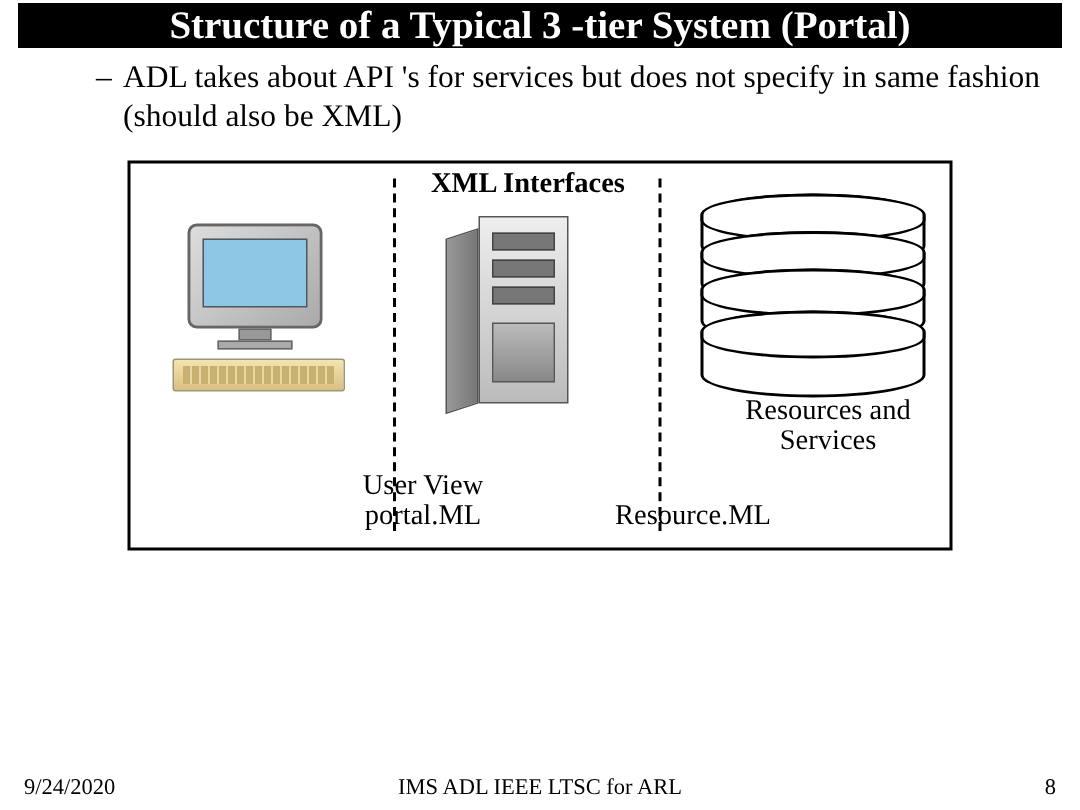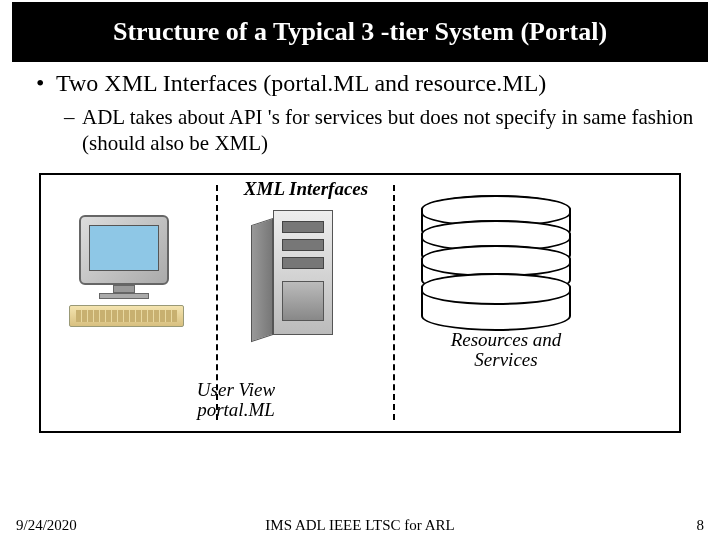--- a/index.html
+++ b/index.html
@@ -11,21 +11,21 @@
     color: #000;
     position: relative;
     overflow: hidden;
   }
   .title-bar {
     background: #000;
     color: #fff;
     text-align: center;
     font-size: 26px;
     font-weight: bold;
-    padding: 15px 8px;
+    padding: 0 8px;
     margin: 2px 12px 6px 12px;
   }
   .bullets {
     padding: 0 20px 0 36px;
   }
   .bullet-l1 {
     font-size: 24px;
     margin: 4px 0 4px 0;
     position: relative;
     padding-left: 20px;
@@ -45,26 +45,25 @@
     line-height: 1.25;
   }
   .bullet-l2::before {
     content: "–";
     position: absolute;
     left: 0;
     top: 0;
   }
   .diagram-wrap {
     position: relative;
-    width: 642px;
+    width: 550px;
     height: 260px;
     margin: 8px auto 0 auto;
     border: 2px solid #000;
     background: #fff;
-    font-style: italic;
   }
   .diagram-label {
     position: absolute;
     font-size: 19px;
     text-align: center;
     line-height: 1.1;
   }
   .xml-interfaces { left: 175px; top: 4px; width: 180px; font-weight: bold; }
   .client-label   { left: 25px;  top: 165px; width: 120px; }
   .server-label   { left: 195px; top: 165px; width: 120px; }
@@ -196,21 +195,20 @@
     align-items: flex-end;
   }
   .footer .center { position:absolute; left:0; right:0; text-align:center; }
 </style>
 </head>
 <body>
 
 <div class="title-bar">Structure of a Typical 3 -tier System (Portal)</div>
 
 <div class="bullets">
-  <div class="bullet-l1">Two XML Interfaces (portal.ML and resource.ML)</div>
   <div class="bullet-l2">ADL takes about API 's for services but does not specify in same fashion (should also be XML)</div>
 </div>
 
 <div class="diagram-wrap">
   <div class="vdash a"></div>
   <div class="vdash b"></div>
 
   <div class="diagram-label xml-interfaces">XML Interfaces</div>
 
   <div class="client">
@@ -240,20 +238,21 @@
   </div>
 
   <div class="diagram-label userview-label">
     <span>User View</span><br>
     <span>portal.ML</span>
   </div>
 
   <div class="diagram-label resources-label">Resources and Services</div>
   <div class="diagram-label sysview-label">
     <br>
+    <span>Resource.ML</span>
   </div>
 </div>
 
 <div class="footer">
   <span>9/24/2020</span>
   <span class="center">IMS ADL IEEE LTSC for ARL</span>
   <span>8</span>
 </div>
 
 </body></html>

